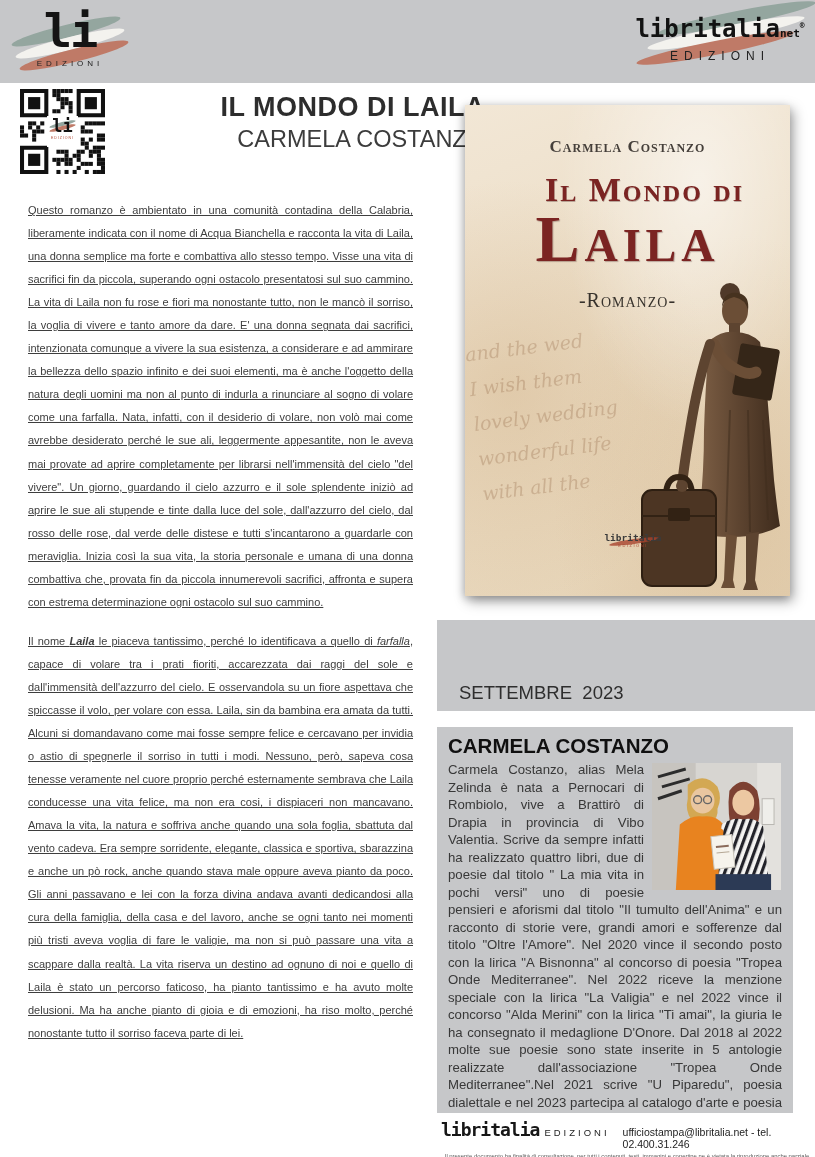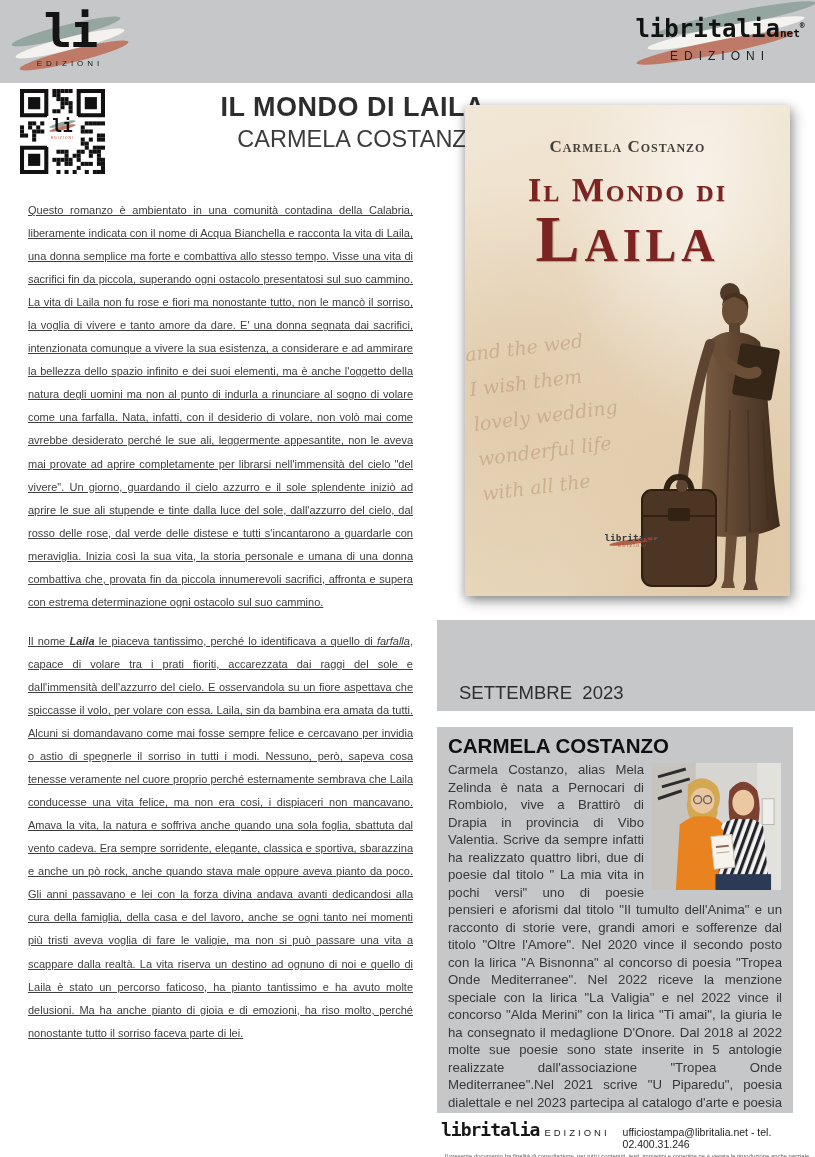--- a/index.html
+++ b/index.html
@@ -55,21 +55,21 @@
          background:
            radial-gradient(ellipse at 72% 16%, rgba(255,255,255,0.55), transparent 42%),
            radial-gradient(ellipse at 14% 58%, rgba(198,158,108,0.28), transparent 52%),
            radial-gradient(ellipse at 85% 82%, rgba(203,168,122,0.30), transparent 48%),
            linear-gradient(160deg,#f2e7d6 0%,#ebdcc4 45%,#e5d2b4 100%);
          overflow:hidden;}
   .cover-serif{font-family:"Liberation Serif",serif;font-variant:small-caps;text-align:center;
                position:absolute;left:0;width:100%;}
   .cover-author{top:32px;font-size:17px;letter-spacing:1px;font-weight:600;color:#453f3a;}
   .cover-t1{top:66px;font-size:34px;letter-spacing:2px;font-weight:600;color:#7b2422;
-            text-shadow:0.5px 0.5px 0 rgba(60,20,20,0.3);}
+            text-shadow:0.5px 0.5px 0 rgba(60,20,20,0.3);padding-left:17px;}
   .cover-t2{top:96px;font-size:66px;letter-spacing:5px;font-weight:600;color:#7b2422;
             text-shadow:1px 1px 1px rgba(60,20,20,0.3);}
   .cover-sub{top:184px;font-size:20px;letter-spacing:1px;color:#37322c;}
   .handwriting{position:absolute;left:8px;top:218px;width:230px;transform:rotate(-7deg);
                font-family:"DejaVu Serif",serif;font-style:italic;font-size:19px;line-height:35px;
                color:rgba(146,104,70,0.30);}
   .statue{position:absolute;right:2px;bottom:4px;}
   .cover-pub{position:absolute;left:138px;top:428px;width:60px;text-align:center;}
   .cover-pub .pm{position:relative;z-index:1;font-family:"DejaVu Sans Mono",monospace;font-weight:bold;
                  font-size:9.5px;color:#3b3b3b;line-height:10px;}
@@ -245,20 +245,21 @@
     <div class="handwriting">
       <div>and the wed</div>
       <div>I wish them</div>
       <div>lovely wedding</div>
       <div>wonderful life</div>
       <div>with all the</div>
     </div>
     <div class="cover-serif cover-author">Carmela Costanzo</div>
     <div class="cover-serif cover-t1">Il Mondo di</div>
     <div class="cover-serif cover-t2">Laila</div>
+    <div class="cover-serif cover-sub">-Romanzo-</div>
 
     <svg class="statue" width="150" height="312" viewBox="0 0 150 312">
       <defs>
         <linearGradient id="bz" x1="0" y1="0" x2="1" y2="0">
           <stop offset="0" stop-color="#7d5f45"></stop>
             <stop offset="0.5" stop-color="#5d4430"></stop>
             <stop offset="1" stop-color="#3f2c1d"></stop>
         </linearGradient>
       </defs>
       <circle cx="92" cy="13" r="10" fill="#4f3929"></circle>

